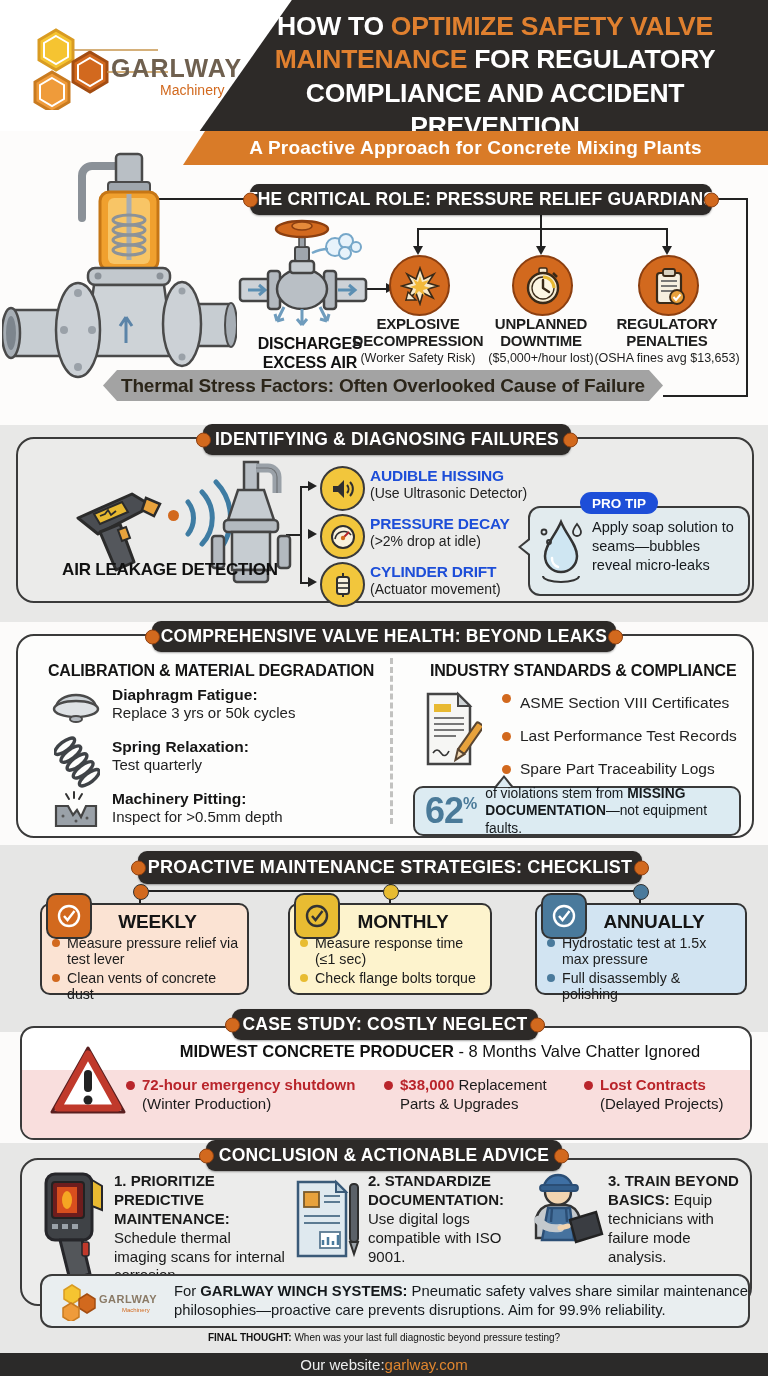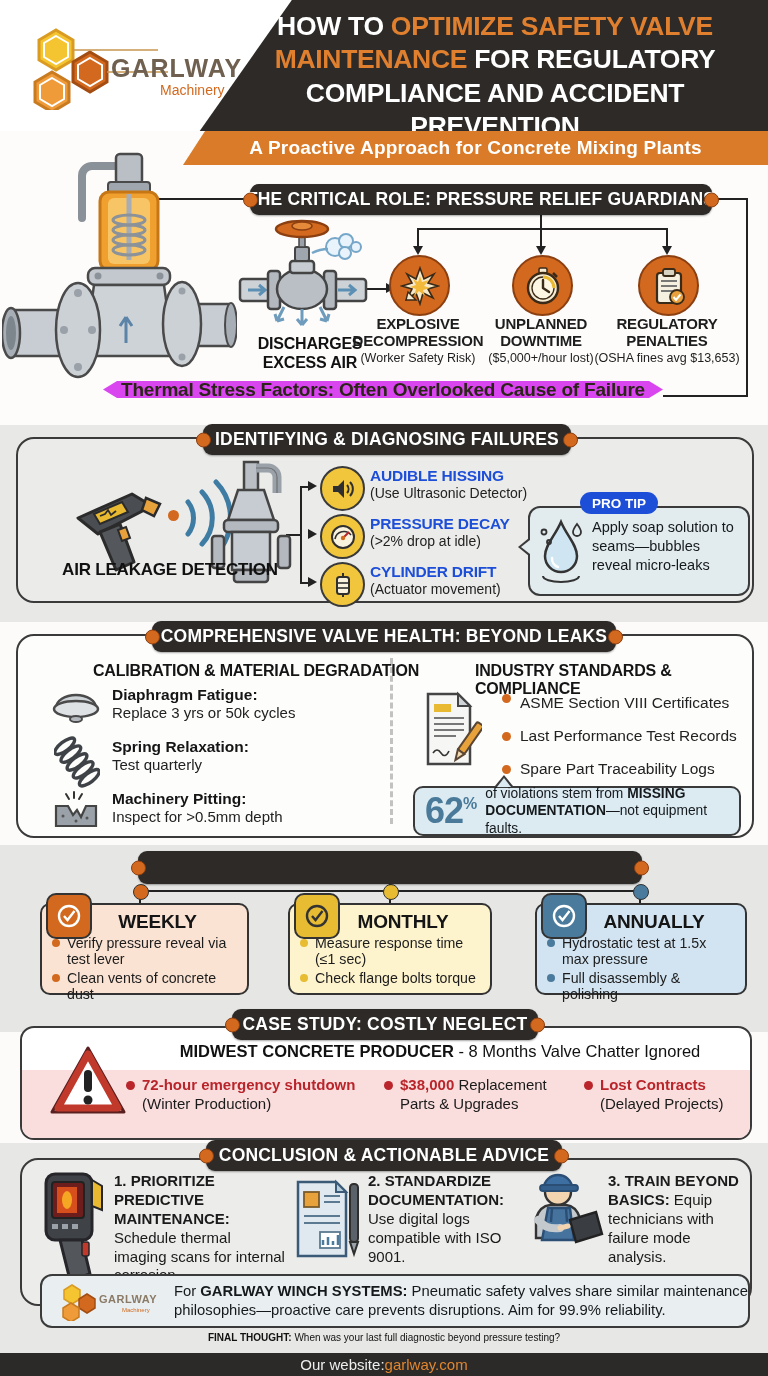--- a/index.html
+++ b/index.html
@@ -19,21 +19,21 @@
   .arr-r{position:absolute;width:0;height:0;border-top:5px solid transparent;border-bottom:5px solid transparent;border-left:9px solid #222;z-index:2;}
   .risk-col{position:absolute;text-align:center;color:#1d1d1d;}
   .risk-title{font-weight:bold;font-size:15px;line-height:1.14;letter-spacing:-.2px;}
   .risk-note{font-size:12.5px;margin-top:2px;}
   .circle-ic{position:absolute;width:57px;height:57px;border-radius:50%;background:#d2691e;border:2.5px solid #8c3f10;
              display:flex;align-items:center;justify-content:center;z-index:3;}
   .ycircle{position:absolute;width:41px;height:41px;border-radius:50%;background:#f2c63c;border:2.5px solid #3a3a3a;
            display:flex;align-items:center;justify-content:center;z-index:3;}
   .sym-title{font-weight:bold;font-size:15.5px;color:#1d4ed8;letter-spacing:-.2px;}
   .sym-note{font-size:14px;color:#222;}
-  .col-h{font-weight:bold;font-size:16px;color:#151515;letter-spacing:-.2px;margin-left:45px;}
+  .col-h{font-weight:bold;font-size:16px;color:#151515;letter-spacing:-.2px;}
   .item-t{font-weight:bold;font-size:15.5px;color:#151515;}
   .item-d{font-size:15px;color:#222;}
   .odot{width:9px;height:9px;border-radius:50%;background:#d2691e;display:inline-block;flex:0 0 9px;}
   .card{position:absolute;border:2px solid #333;border-radius:10px;z-index:3;}
   .card-title{font-weight:bold;font-size:19px;color:#151515;text-align:center;padding-top:6px;padding-left:26px;letter-spacing:-.2px;}
   .card-b{display:flex;gap:7px;padding:2px 8px 0 10px;font-size:14.2px;line-height:1.16;color:#1c1c1c;}
   .card-b .dot{width:8px;height:8px;border-radius:50%;margin-top:4px;flex:0 0 8px;}
   .card-ic{position:absolute;width:42px;height:42px;border-radius:10px;border:2px solid #333;z-index:4;
            display:flex;align-items:center;justify-content:center;}
   .redtxt{color:#b9252b;font-weight:bold;}
@@ -189,21 +189,21 @@
   </div>
   <div class="risk-col" style="left:465px;top:315px;width:152px;">
     <div class="risk-title">UNPLANNED DOWNTIME</div>
     <div class="risk-note">($5,000+/hour lost)</div>
   </div>
   <div class="risk-col" style="left:584px;top:315px;width:166px;">
     <div class="risk-title">REGULATORY PENALTIES</div>
     <div class="risk-note">(OSHA fines avg $13,653)</div>
   </div>
 
-  <div class="abs" style="left:103px;top:381px;width:560px;height:17px;background:#d946ef;display:flex;align-items:center;justify-content:center;z-index:4;clip-path:polygon(14px 0,calc(100% - 14px) 0,100% 50%,calc(100% - 14px) 100%,14px 100%,0 50%);">
+  <div class="abs" style="left:103px;top:370px;width:560px;height:31px;background:#a3a3a3;display:flex;align-items:center;justify-content:center;z-index:4;clip-path:polygon(14px 0,calc(100% - 14px) 0,100% 50%,calc(100% - 14px) 100%,14px 100%,0 50%);">
     <span style="font-weight:bold;font-size:19px;color:#2b2519;letter-spacing:-.2px;">Thermal Stress Factors: Often Overlooked Cause of Failure</span>
   </div>
 
   <div class="band" style="top:425px;height:197px;background:#e8e8e7;"></div>
   <div class="secbox" style="left:16px;top:437px;width:734px;height:162px;background:#ebebea;"></div>
   <div class="banner" style="left:203px;top:424px;width:368px;height:31px;font-size:17.5px;">
     <span class="bdotend l"></span>
     <span>IDENTIFYING &amp; DIAGNOSING FAILURES</span>
     <span class="bdotend r"></span>
   </div>
@@ -377,36 +377,37 @@
       <div style="font-size:13.8px;line-height:1.25;color:#15191c;padding-left:8px;">
         <span>of violations stem from </span><b>MISSING DOCUMENTATION</b><span>—not equipment faults.</span>
       </div>
     </div>
   </div>
   <div class="notch-up" style="left:495px;top:775px;"></div>
 
   <div class="band" style="top:845px;height:187px;background:#e6e6e5;"></div>
   <div class="banner" style="left:138px;top:851px;width:504px;height:33px;font-size:18px;">
     <span class="bdotend l"></span>
+    <span>PROACTIVE MAINTENANCE STRATEGIES: CHECKLIST</span>
     <span class="bdotend r"></span>
   </div>
   <div class="vline" style="left:389px;top:884px;height:7px;"></div>
   <div class="hline" style="left:140px;top:890px;width:500px;"></div>
   <div class="vline" style="left:139px;top:890px;height:16px;"></div>
   <div class="vline" style="left:389px;top:890px;height:16px;"></div>
   <div class="vline" style="left:639px;top:890px;height:16px;"></div>
   <div class="abs" style="left:133px;top:884px;width:14px;height:14px;border-radius:50%;background:#d2691e;border:1.5px solid #333;z-index:3;"></div>
   <div class="abs" style="left:383px;top:884px;width:14px;height:14px;border-radius:50%;background:#e8bc32;border:1.5px solid #333;z-index:3;"></div>
   <div class="abs" style="left:633px;top:884px;width:14px;height:14px;border-radius:50%;background:#4a7a9c;border:1.5px solid #333;z-index:3;"></div>
 
   <div class="card" style="left:40px;top:903px;width:205px;height:88px;background:#fbe3d3;">
     <div class="card-title">WEEKLY</div>
     <div class="card-b">
         <span class="dot" style="background:#d2691e;"></span>
-        <span>Verify pressure reveal via test lever</span>
+        <span>Measure pressure relief via test lever</span>
       </div>
     <div class="card-b">
         <span class="dot" style="background:#d2691e;"></span>
         <span>Clean vents of concrete dust</span>
       </div>
   </div>
   <div class="card-ic" style="left:46px;top:893px;background:#d2691e;">
     <svg width="30" height="30" viewBox="0 0 30 30">
         <circle cx="15" cy="15" r="10" fill="none" stroke="#fff" stroke-width="2.4"></circle>
         <path d="M10,15 l3.5,4 l7,-9" fill="none" stroke="#fff" stroke-width="2.4"></path>

